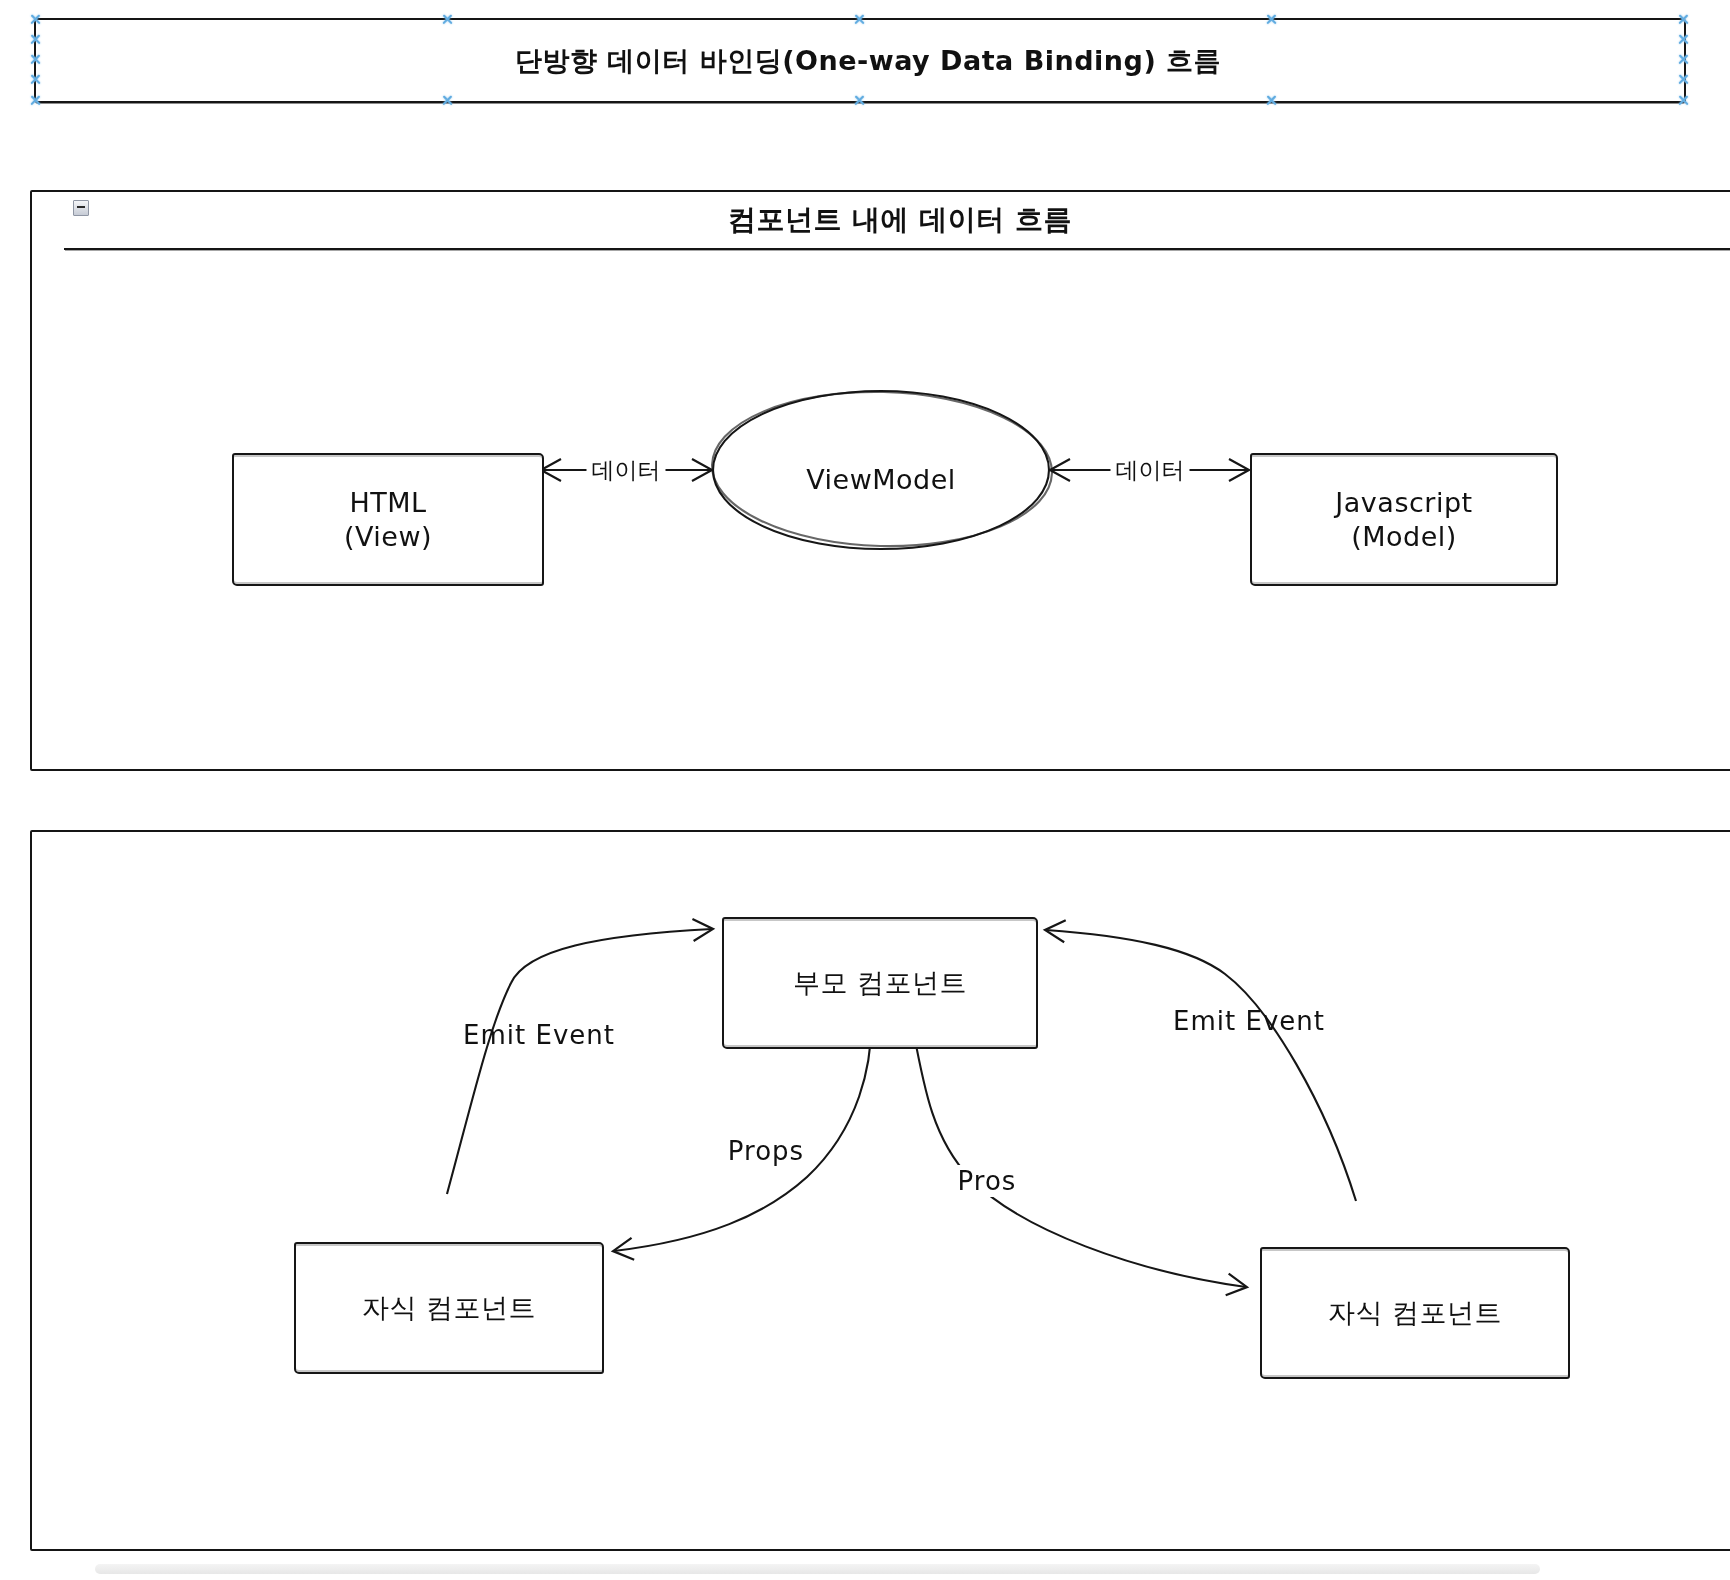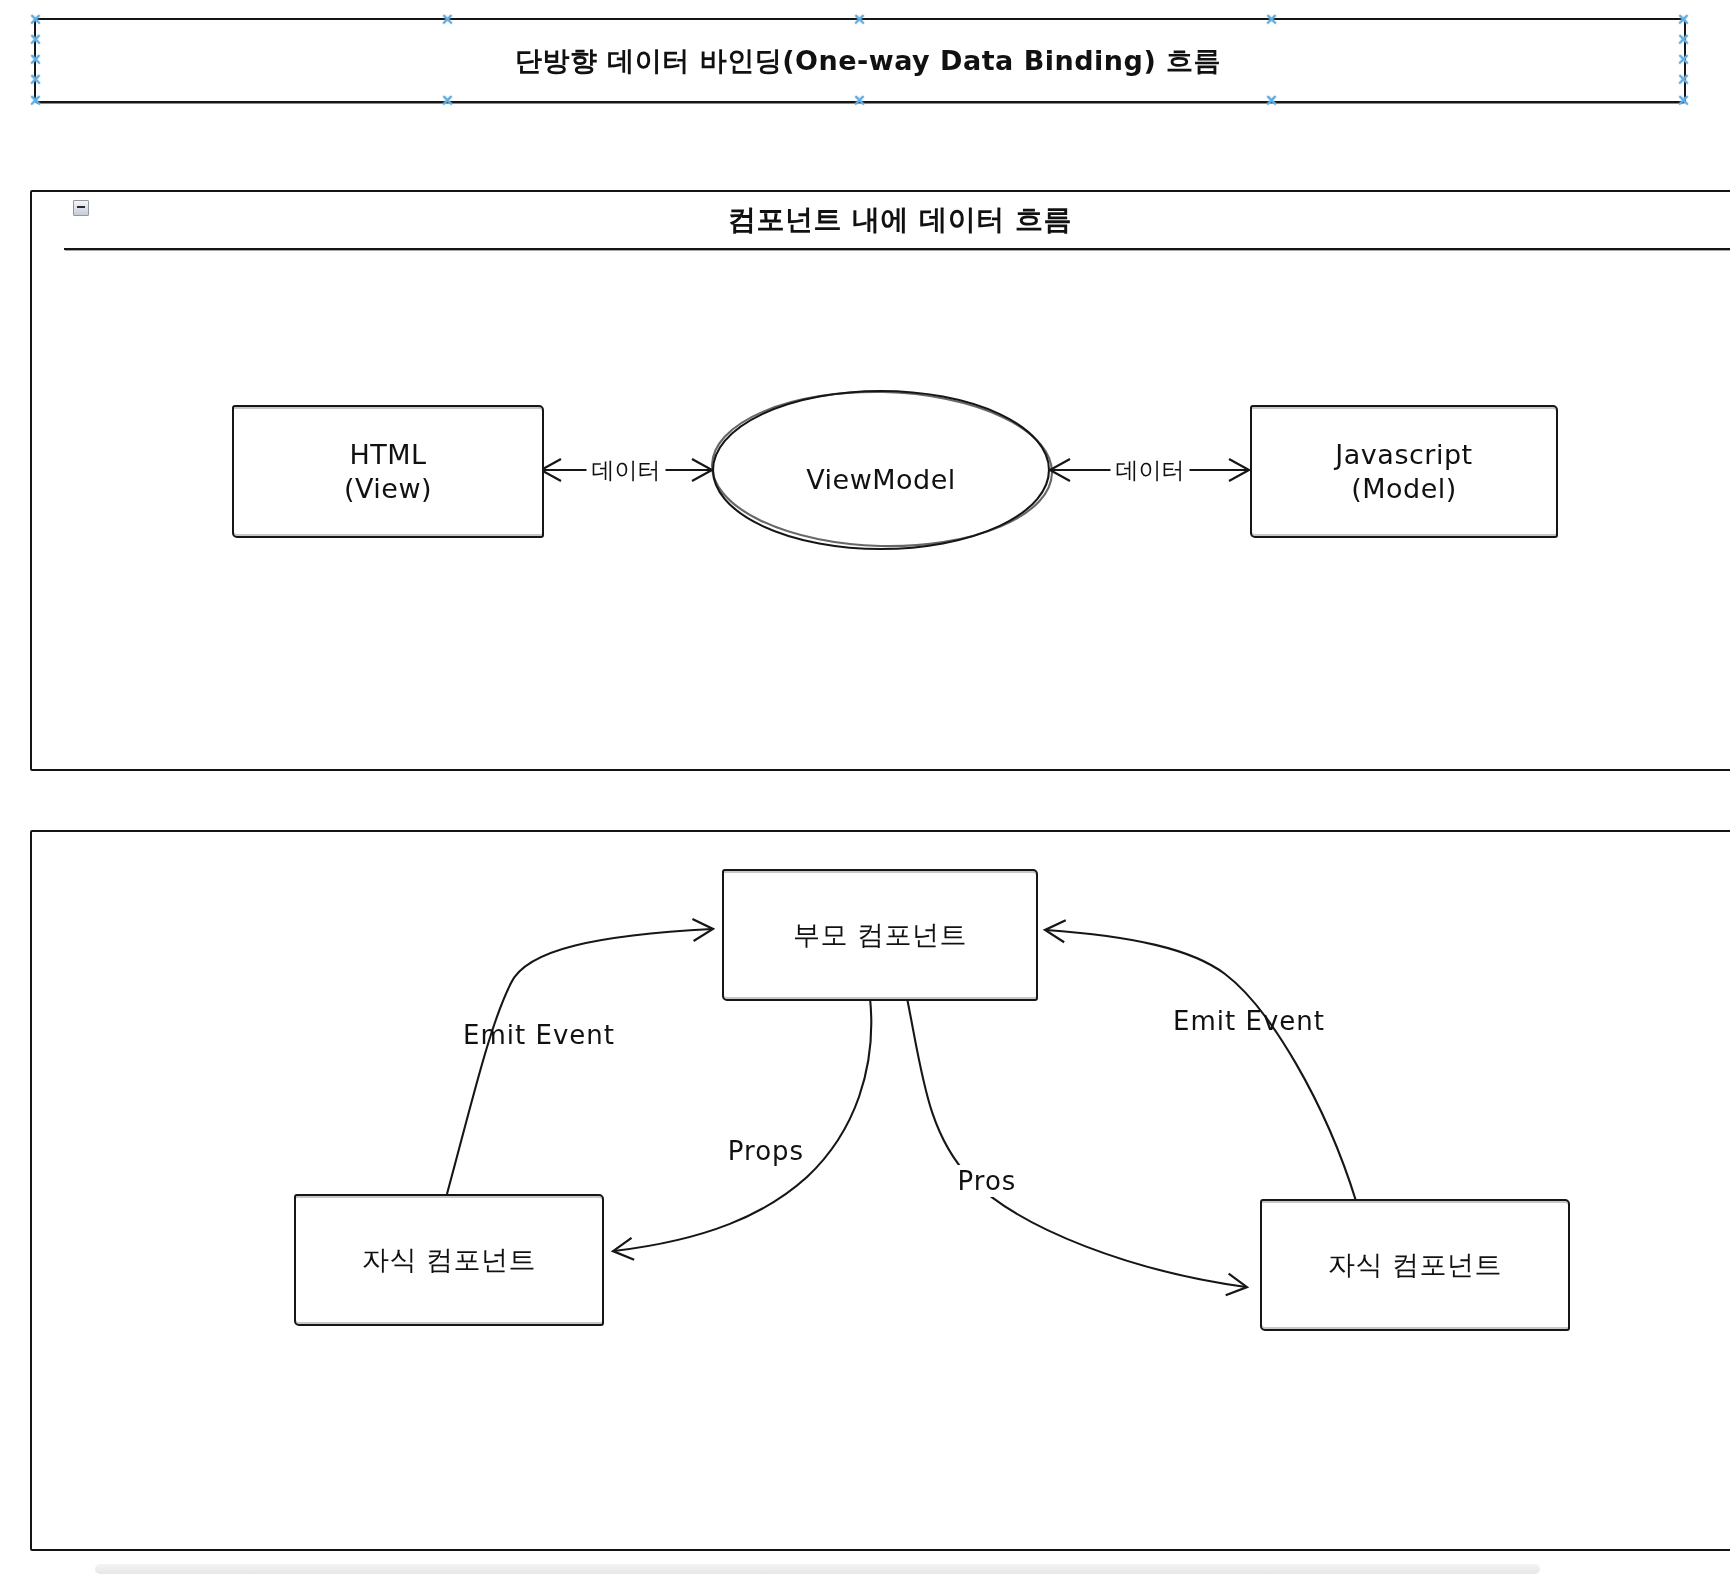--- a/index.html
+++ b/index.html
@@ -41,20 +41,21 @@
   .collapse-btn .minus{width:8px;height:2px;background:#2a2a2a;margin-top:-2px;}
   .group-body{position:relative;}
   .layer{position:absolute;left:0;top:0;}
   
   .node{
     position:absolute;background:#fff;border:2px solid #161616;
     border-radius:3px 5px 3px 5px;
     box-shadow:inset 0 2px 0 rgba(0,0,0,.22), inset 0 -2px 0 rgba(0,0,0,.22);
     display:flex;flex-direction:column;align-items:center;justify-content:center;
     text-align:center;
+    margin-top:48px;
   }
   .node .l1,.node .l2,.node .l{font-size:27px;line-height:34px;letter-spacing:.5px;white-space:nowrap;}
   .ellipse-label{
     position:absolute;transform:translate(-50%,-50%);font-size:27px;letter-spacing:.5px;white-space:nowrap;margin-top:9px;
   }
   .edge-label{
     position:absolute;transform:translate(-50%,-50%);background:#fff;
     font-size:23px;padding:1px 5px;white-space:nowrap;
   }
   .edge-label.en{font-size:26px;letter-spacing:1px;margin-left:7px;}

